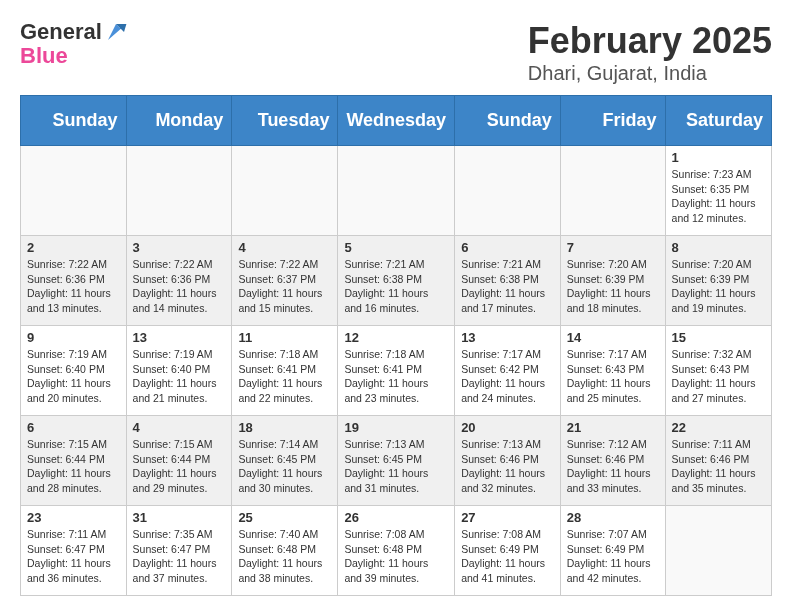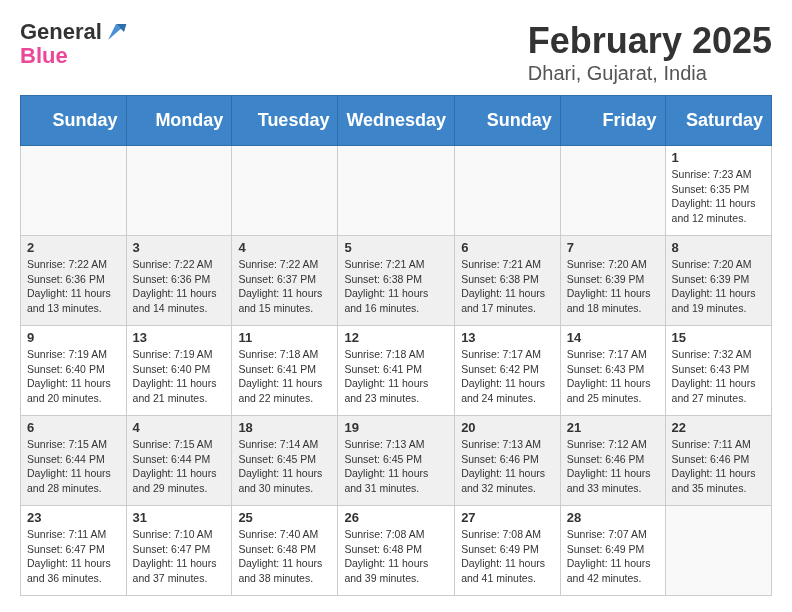--- a/index.html
+++ b/index.html
@@ -271,21 +271,21 @@
       </tr>
       <tr>
         <td>
           <span class="day-num">23</span>
           <div class="day-info">Sunrise: 7:11 AM
 Sunset: 6:47 PM
 Daylight: 11 hours and 36 minutes.</div>
         </td>
         <td>
           <span class="day-num">31</span>
-          <div class="day-info">Sunrise: 7:10 AM
+          <div class="day-info">Sunrise: 7:35 AM
 Sunset: 6:47 PM
 Daylight: 11 hours and 37 minutes.</div>
         </td>
         <td>
           <span class="day-num">25</span>
           <div class="day-info">Sunrise: 7:40 AM
 Sunset: 6:48 PM
 Daylight: 11 hours and 38 minutes.</div>
         </td>
         <td>

